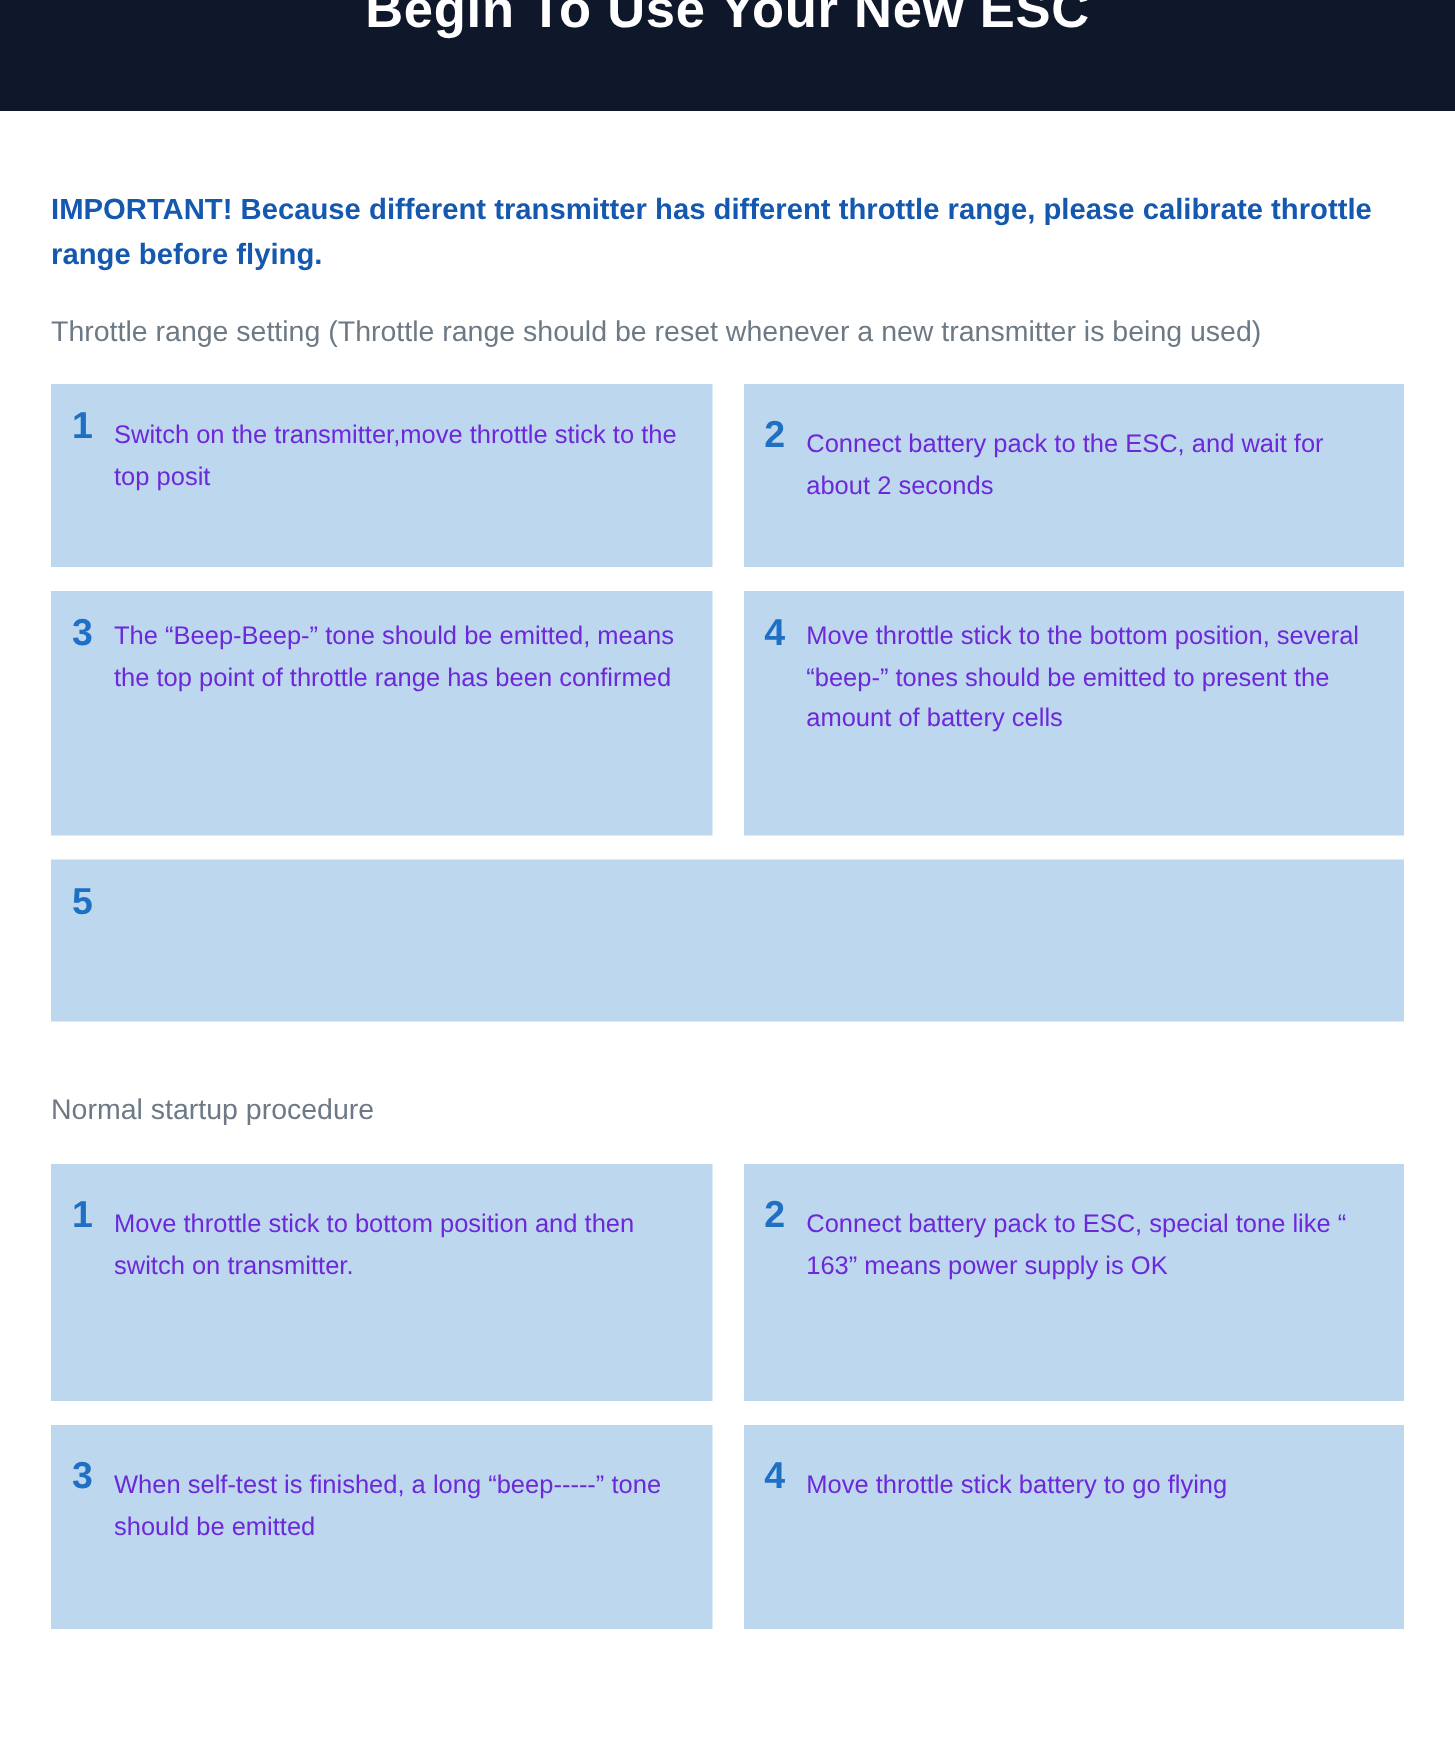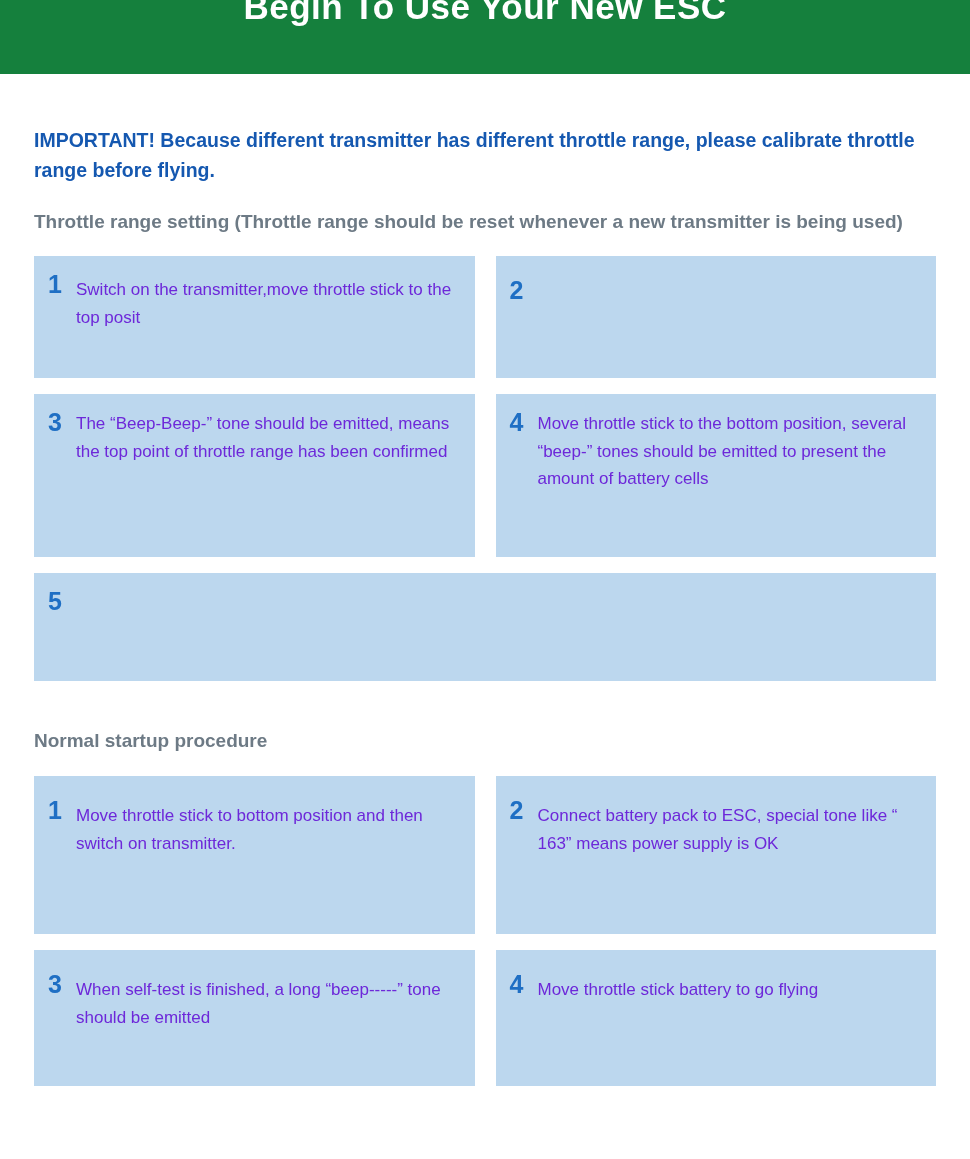--- a/index.html
+++ b/index.html
@@ -11,21 +11,21 @@
     width: 970px;
     min-height: 1159px;
     font-family: "Liberation Sans", sans-serif;
     color: #4b5f72;
     position: relative;
     overflow: hidden;
   }
 
   
   .header-banner {
-    background: #15803d;
+    background: #0f172a;
     height: 74px;
     display: flex;
     align-items: flex-start;
     justify-content: center;
     overflow: hidden;
   }
   .header-title {
     color: #ffffff;
     font-size: 35px;
     font-weight: bold;
@@ -48,21 +48,21 @@
     line-height: 1.52;
     margin-top: 52px;
     margin-bottom: 0;
   }
 
   .section-lead {
     color: #6d7a85;
     font-size: 19px;
     line-height: 1.58;
     margin-top: 22px;
-    font-weight: bold;
+    font-weight: normal;
   }
 
   .section-lead.normal-startup {
     margin-top: 45px;
     margin-bottom: 0;
   }
 
   
   .steps-grid {
     margin-top: 18px;
@@ -135,20 +135,21 @@
 
   <div class="steps-grid">
 
     <div class="step-card s1">
       <span class="step-num">1</span>
       <span class="step-text">Switch on the transmitter,move throttle stick to the top posit</span>
     </div>
 
     <div class="step-card s2 pad-top">
       <span class="step-num">2</span>
+      <span class="step-text">Connect battery pack to the ESC, and wait for about 2 seconds</span>
     </div>
 
     <div class="step-card s3 tall">
       <span class="step-num">3</span>
       <span class="step-text">The “Beep-Beep-” tone should be emitted, means the top point of throttle range has been confirmed</span>
     </div>
 
     <div class="step-card s4 tall">
       <span class="step-num">4</span>
       <span class="step-text">Move throttle stick to the bottom position, several “beep-” tones should be emitted to present the amount of battery cells</span>

